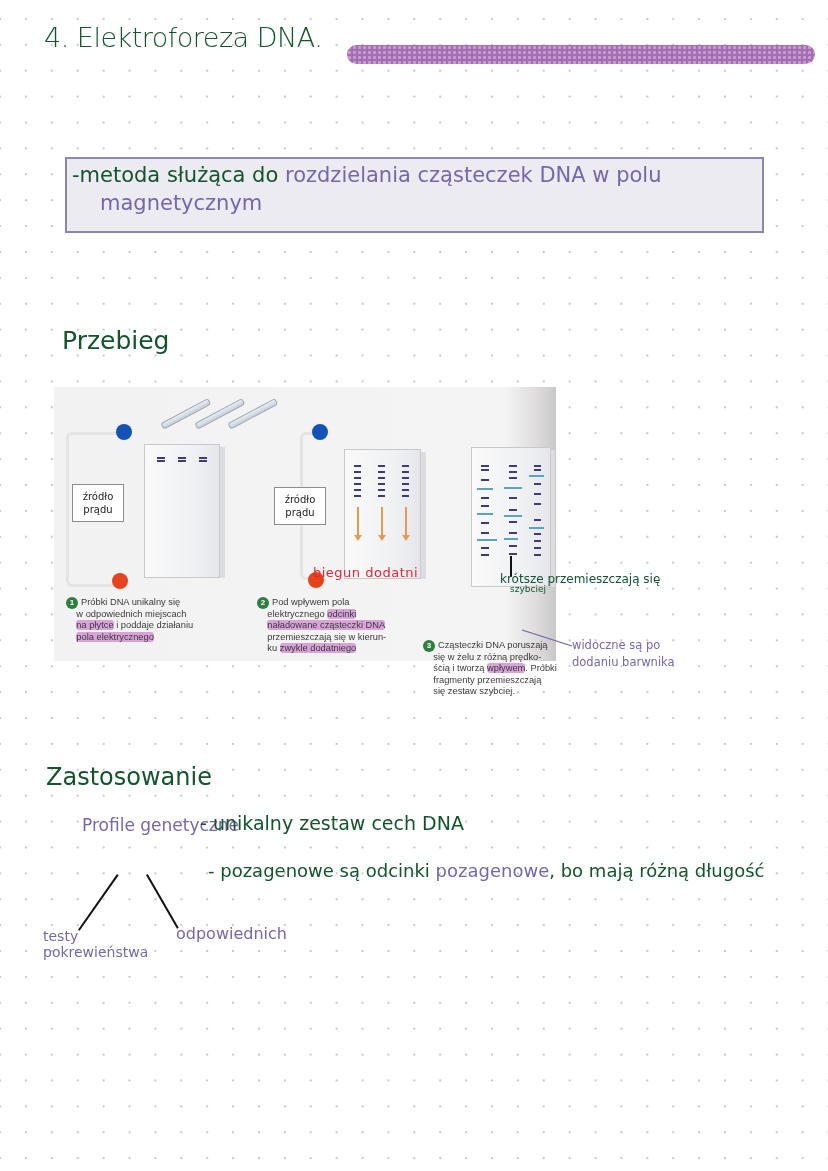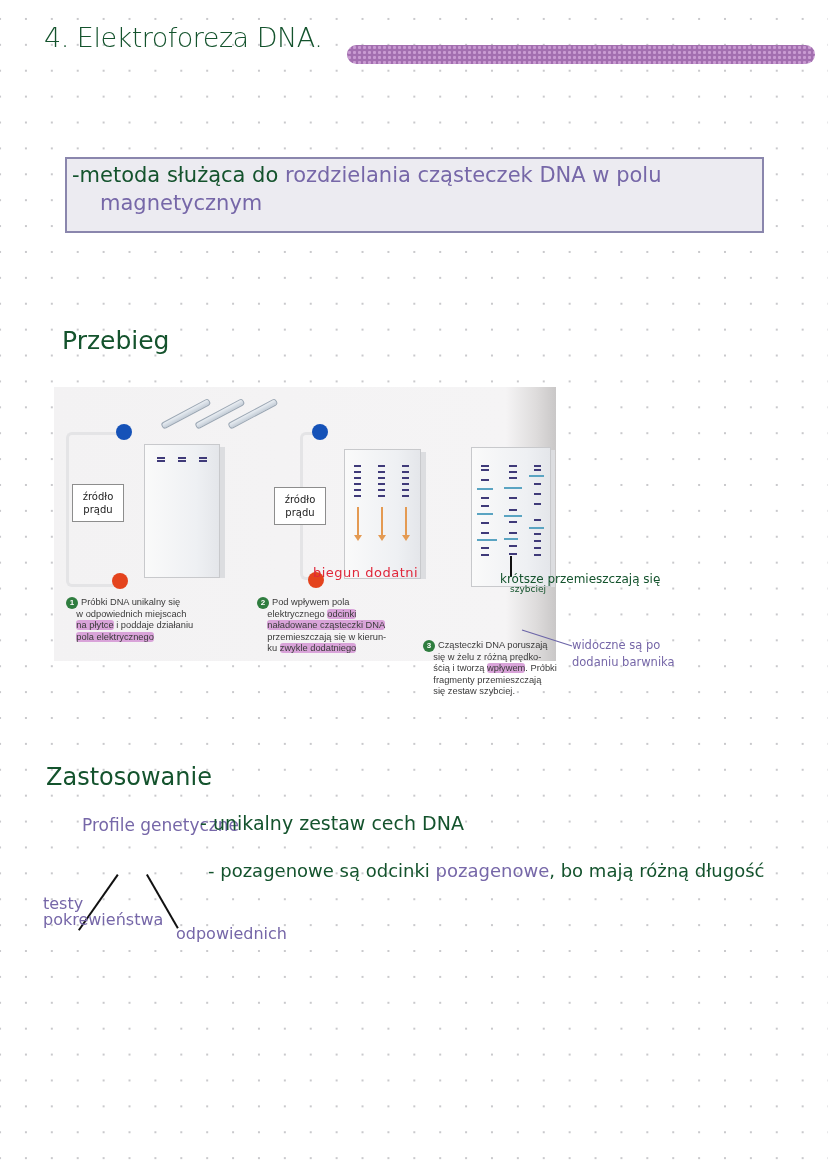--- a/index.html
+++ b/index.html
@@ -68,21 +68,21 @@
   #pointer-line { position:absolute; left:510px; top:556px; width:1.5px; height:21px; background:#111; }
   #note-widoczne-1 { left:572px; top:638px; font-size:11.5px; }
   #note-widoczne-2 { left:572px; top:655px; font-size:11.5px; }
 
   #section-zastosowanie { left:46px; top:763px; font-size:24px; }
   #line-profile-label { left:46px; top:815px; font-size:17px;margin-left:36px; }
   #line-profile-def { left:200px; top:812px; font-size:19px; }
   #line-wybierane { left:208px; top:860px; font-size:18px; }
   #branch-left { position:absolute; left:80px; top:874px; width:2px; height:68px; background:#111; transform:rotate(35deg); transform-origin:top left; left:117px; }
   #branch-right { position:absolute; left:146px; top:875px; width:2px; height:62px; background:#111; transform:rotate(-30deg); transform-origin:top left; }
-  #label-testy { left:43px; top:896px; font-size:16px; line-height:16px; white-space:pre; }
+  #label-testy { left:43px; top:928px; font-size:14px; line-height:16px; white-space:pre; }
   #label-identyfikacja { left:176px; top:924px; font-size:16px; }
 </style>
 </head>
 <body>
 
 <div id="title" class="hand black">4. Elektroforeza DNA.</div>
 <div id="title-bar"></div>
 
 <div id="definition-box"></div>
 <div id="def-line1" class="hand">

